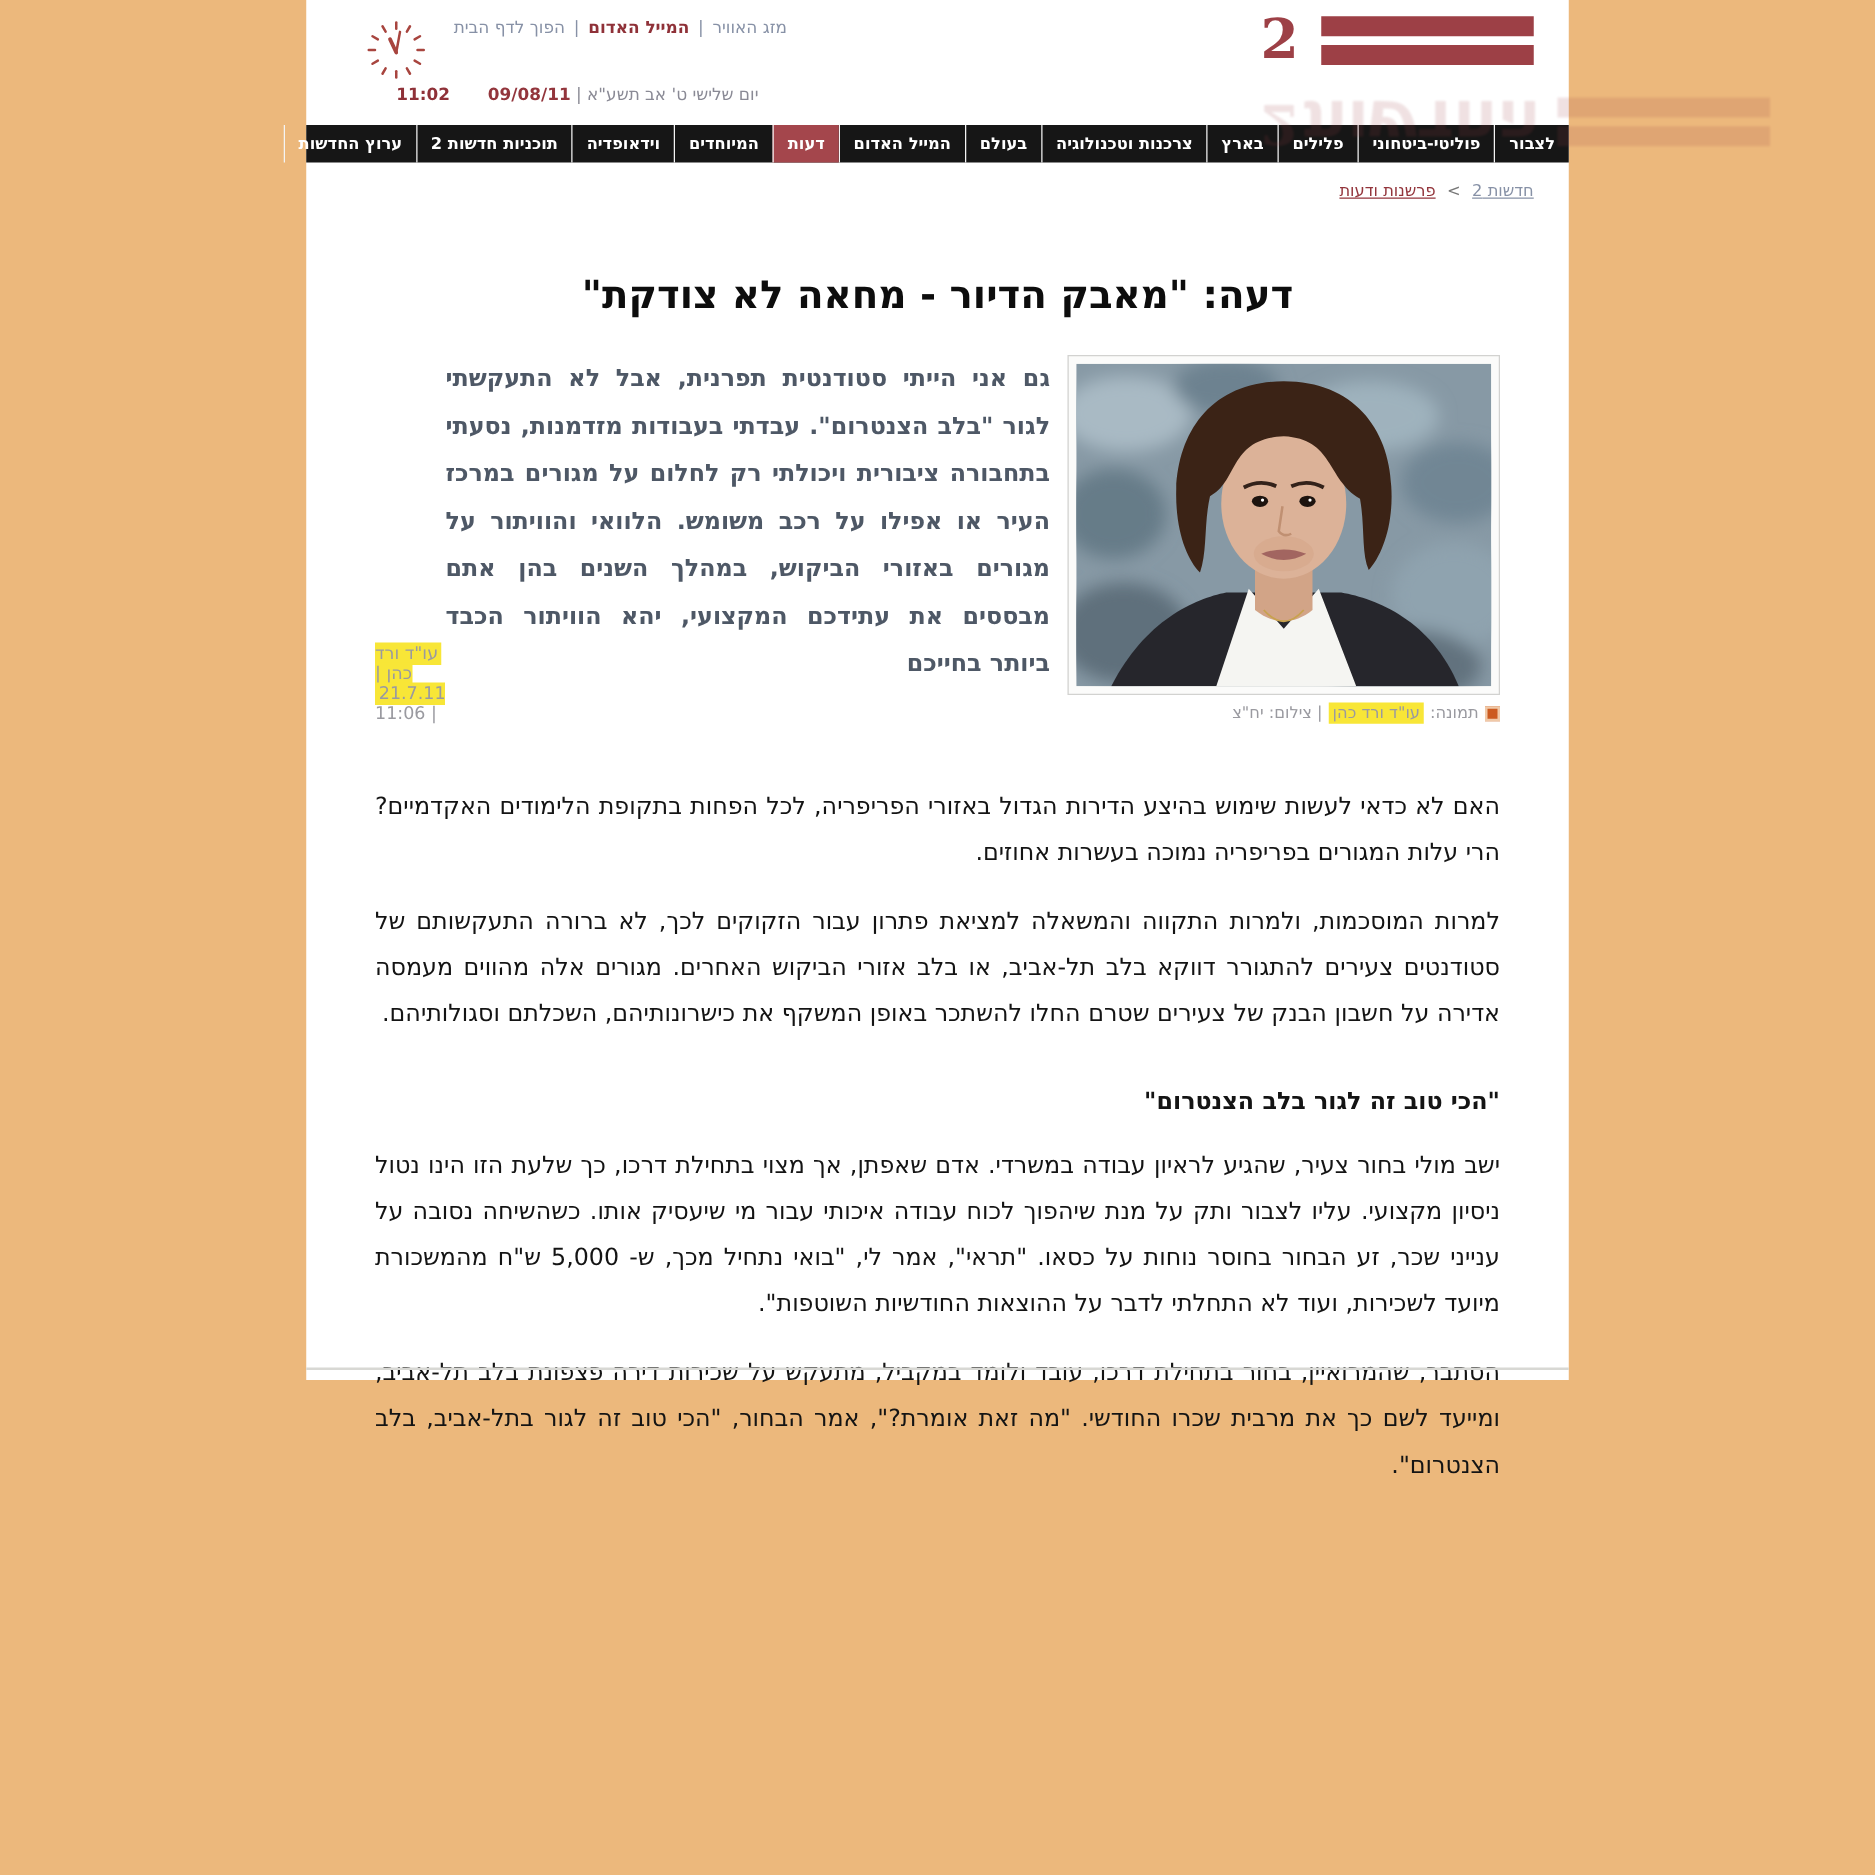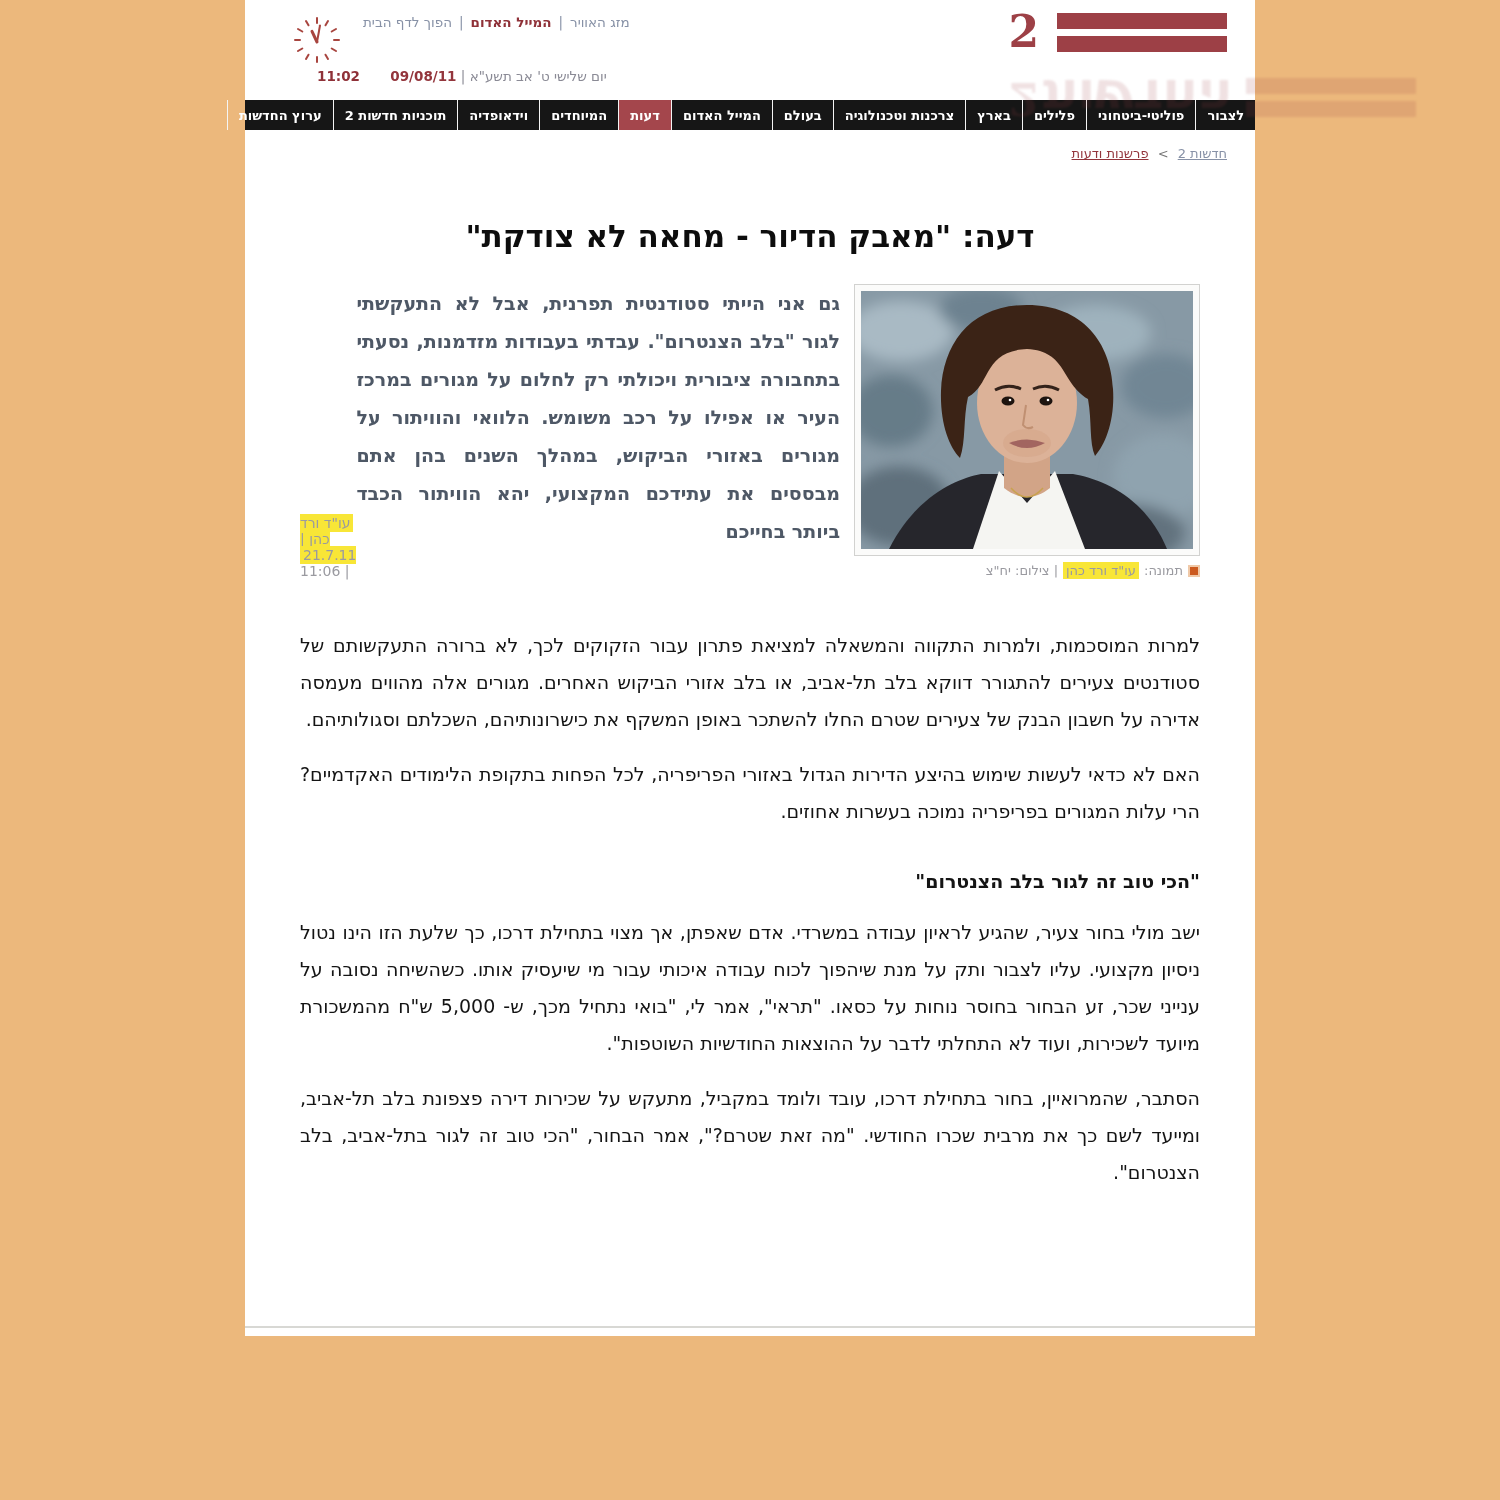--- a/index.html
+++ b/index.html
@@ -4,21 +4,21 @@
 <style>
   html,body{margin:0;padding:0;}
   body{
     width:1500px;height:1500px;
     background:#ecb87c;
     font-family:"DejaVu Sans",sans-serif;
     overflow:hidden;
   }
   .content{
     position:relative;
-    width:1010px;height:1336px;
+    width:1010px;height:1104px;
     margin:0 auto;
     background:#ffffff;
   }
   
   .header{position:relative;height:100px;}
   .clock{position:absolute;left:48px;top:16px;}
   .top-left{position:absolute;left:118px;top:14px;direction:rtl;font-size:13.5px;color:#8791a6;}
   .top-left .lnk{color:#8791a6;cursor:pointer;}
   .top-left .lnk.red{color:#8f3138;font-weight:bold;}
   .top-left .sep{color:#8791a6;margin:0 7px;}
@@ -197,23 +197,23 @@
       <div class="lead-col">
         <div class="lead">גם אני הייתי סטודנטית תפרנית, אבל לא התעקשתי לגור "בלב הצנטרום". עבדתי בעבודות מזדמנות, נסעתי בתחבורה ציבורית ויכולתי רק לחלום על מגורים במרכז העיר או אפילו על רכב משומש. הלוואי והוויתור על מגורים באזורי הביקוש, במהלך השנים בהן אתם מבססים את עתידכם המקצועי, יהא הוויתור הכבד ביותר בחייכם</div>
         <div class="byline">
           <span class="hl">עו"ד ורד כהן | 21.7.11</span>
           <span class="rest">| 11:06</span>
         </div>
       </div>
     </div>
 
     <div class="paragraphs">
+      <p class="para">האם לא כדאי לעשות שימוש בהיצע הדירות הגדול באזורי הפריפריה, לכל הפחות בתקופת הלימודים האקדמיים? הרי עלות המגורים בפריפריה נמוכה בעשרות אחוזים.</p>
       <p class="para">למרות המוסכמות, ולמרות התקווה והמשאלה למציאת פתרון עבור הזקוקים לכך, לא ברורה התעקשותם של סטודנטים צעירים להתגורר דווקא בלב תל-אביב, או בלב אזורי הביקוש האחרים. מגורים אלה מהווים מעמסה אדירה על חשבון הבנק של צעירים שטרם החלו להשתכר באופן המשקף את כישרונותיהם, השכלתם וסגולותיהם.</p>
-      <p class="para">האם לא כדאי לעשות שימוש בהיצע הדירות הגדול באזורי הפריפריה, לכל הפחות בתקופת הלימודים האקדמיים? הרי עלות המגורים בפריפריה נמוכה בעשרות אחוזים.</p>
       <div class="subheading">"הכי טוב זה לגור בלב הצנטרום"</div>
       <p class="para">ישב מולי בחור צעיר, שהגיע לראיון עבודה במשרדי. אדם שאפתן, אך מצוי בתחילת דרכו, כך שלעת הזו הינו נטול ניסיון מקצועי. עליו לצבור ותק על מנת שיהפוך לכוח עבודה איכותי עבור מי שיעסיק אותו. כשהשיחה נסובה על ענייני שכר, זע הבחור בחוסר נוחות על כסאו. "תראי", אמר לי, "בואי נתחיל מכך, ש- 5,000 ש"ח מהמשכורת מיועד לשכירות, ועוד לא התחלתי לדבר על ההוצאות החודשיות השוטפות".</p>
-      <p class="para">הסתבר, שהמרואיין, בחור בתחילת דרכו, עובד ולומד במקביל, מתעקש על שכירות דירה פצפונת בלב תל-אביב, ומייעד לשם כך את מרבית שכרו החודשי. "מה זאת שטרם?", אמר הבחור, "הכי טוב זה לגור בתל-אביב, בלב הצנטרום".</p>
+      <p class="para">הסתבר, שהמרואיין, בחור בתחילת דרכו, עובד ולומד במקביל, מתעקש על שכירות דירה פצפונת בלב תל-אביב, ומייעד לשם כך את מרבית שכרו החודשי. "מה זאת אומרת?", אמר הבחור, "הכי טוב זה לגור בתל-אביב, בלב הצנטרום".</p>
     </div>
 
   </div>
 
   <div class="scan-line"></div>
 </div>
 
 </body></html>

